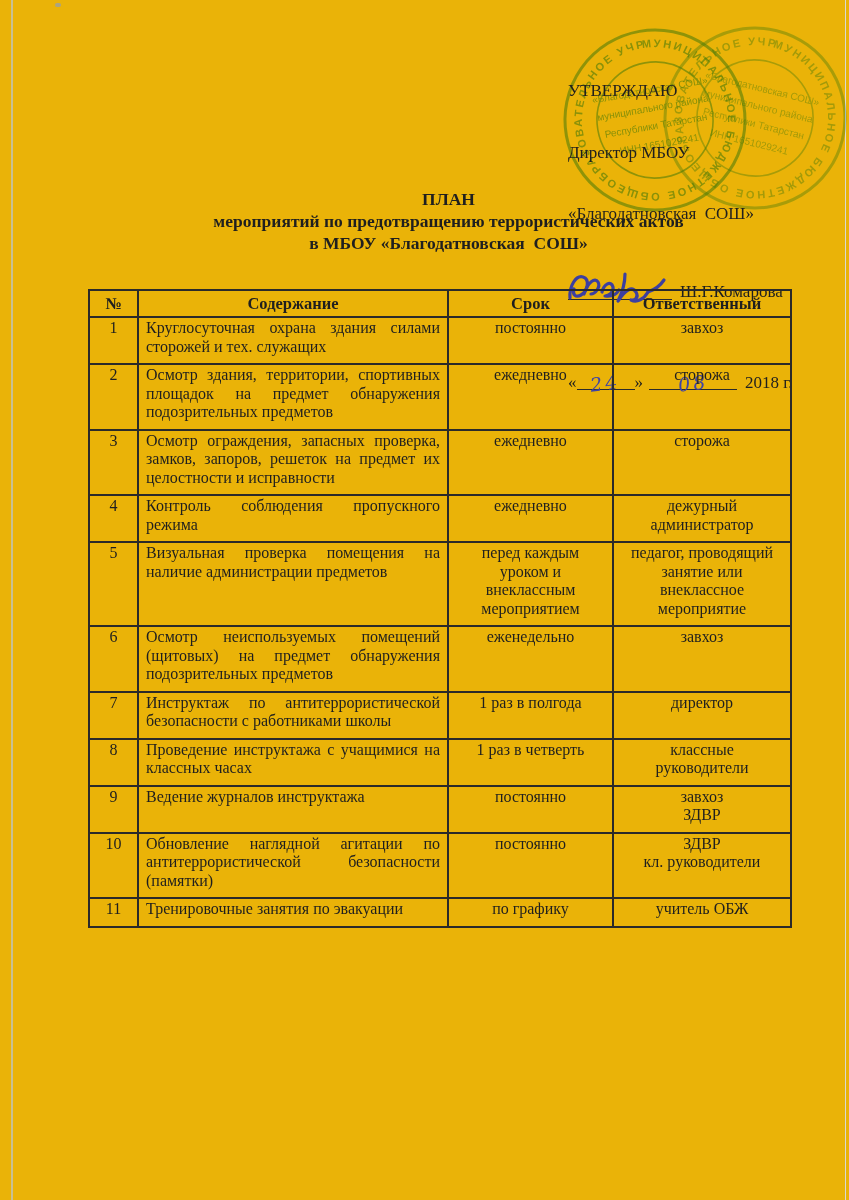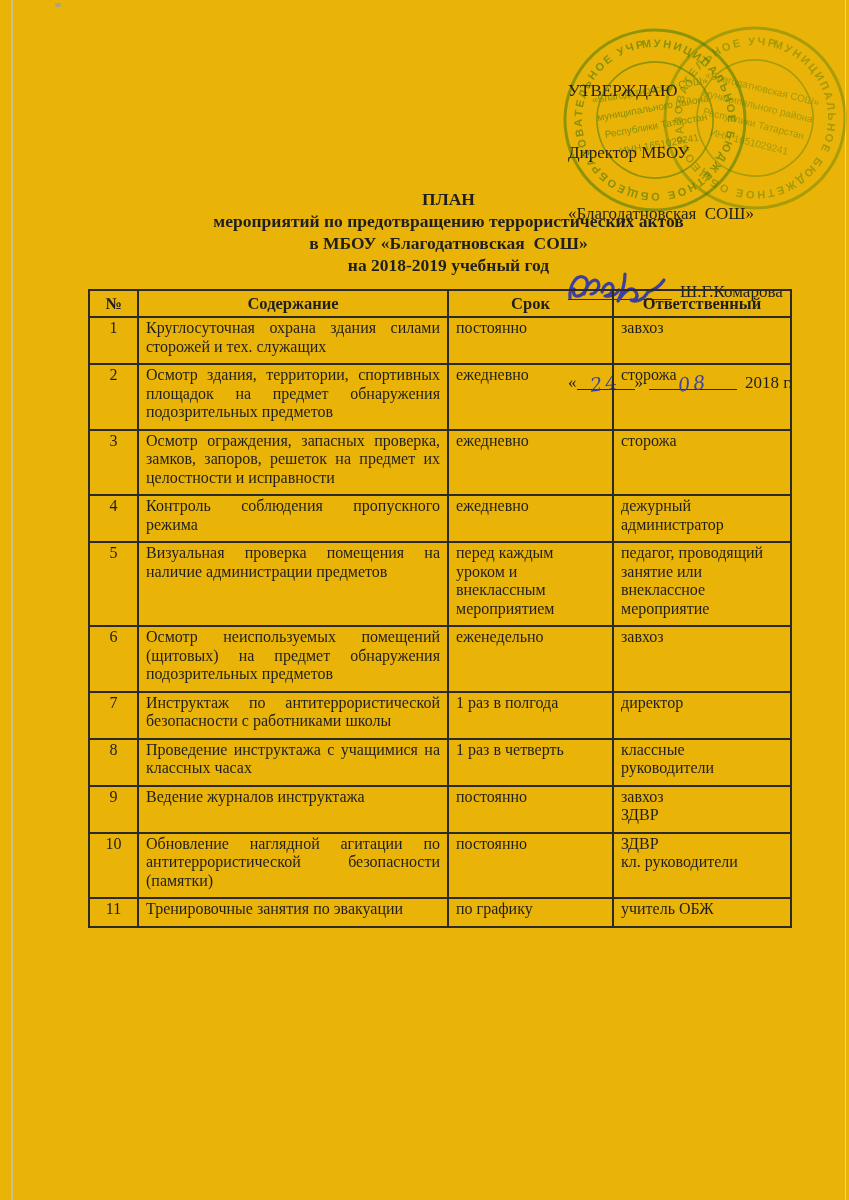--- a/index.html
+++ b/index.html
@@ -52,21 +52,21 @@
     position:absolute; left:88px; top:289px; width:702px;
     border-collapse:collapse; table-layout:fixed; font-size:16px;
   }
   .doc-table th, .doc-table td {
     border:2px solid #2a2a2a; vertical-align:top;
     padding:1px 7px 7px 7px; line-height:18.5px;
   }
   .doc-table th { font-size:16.5px; padding:3px 2px; line-height:19px; }
   td.num  { text-align:center; padding-left:2px; padding-right:2px; }
   td.content { text-align:justify; }
-  td.term, td.resp { white-space:pre-line; }
+  td.term, td.resp { text-align:center; white-space:pre-line; }
   tr.last-row td { height:44px; }
 </style>
 </head>
 <body>
 
 <div class="page">
 
   <div class="scan-edge-left"></div>
   <div class="scan-edge-right"></div>
   <div class="scan-speck"></div>
@@ -105,21 +105,20 @@
       </svg>
       <span class="signer">Ш.Г.Комарова</span>
     </div>
     <div class="date-row"><span>«</span><span class="u w1"><span class="hand">24</span></span><span>»</span><span class="u w2"><span class="hand">08</span></span><span>2018 г.</span></div>
   </div>
 
   <div class="title">
     <div class="t-line">ПЛАН</div>
     <div class="t-line">мероприятий по предотвращению террористических актов</div>
     <div class="t-line">в МБОУ «Благодатновская  СОШ»</div>
-    <div class="t-line">на 2018-2019 учебный год</div>
   </div>
 
   <table class="doc-table">
     <colgroup>
       <col style="width:49px">
         <col style="width:310px">
         <col style="width:165px">
         <col style="width:178px">
     </colgroup>
     <thead>

